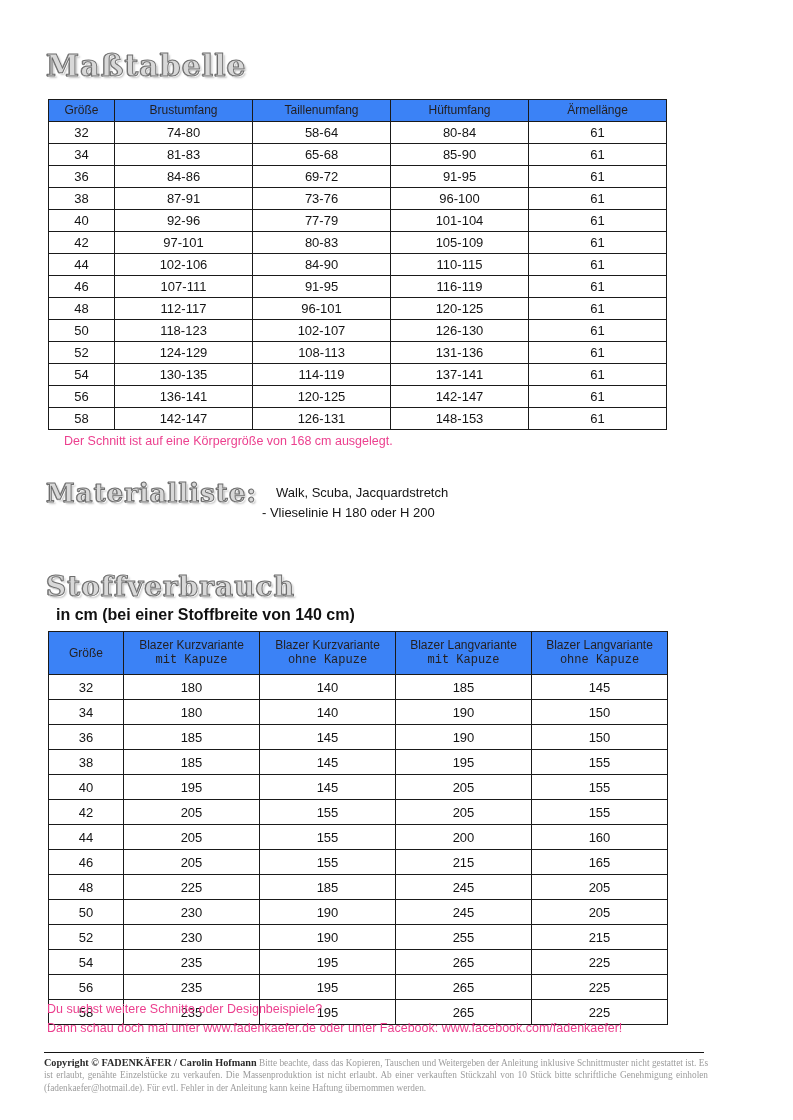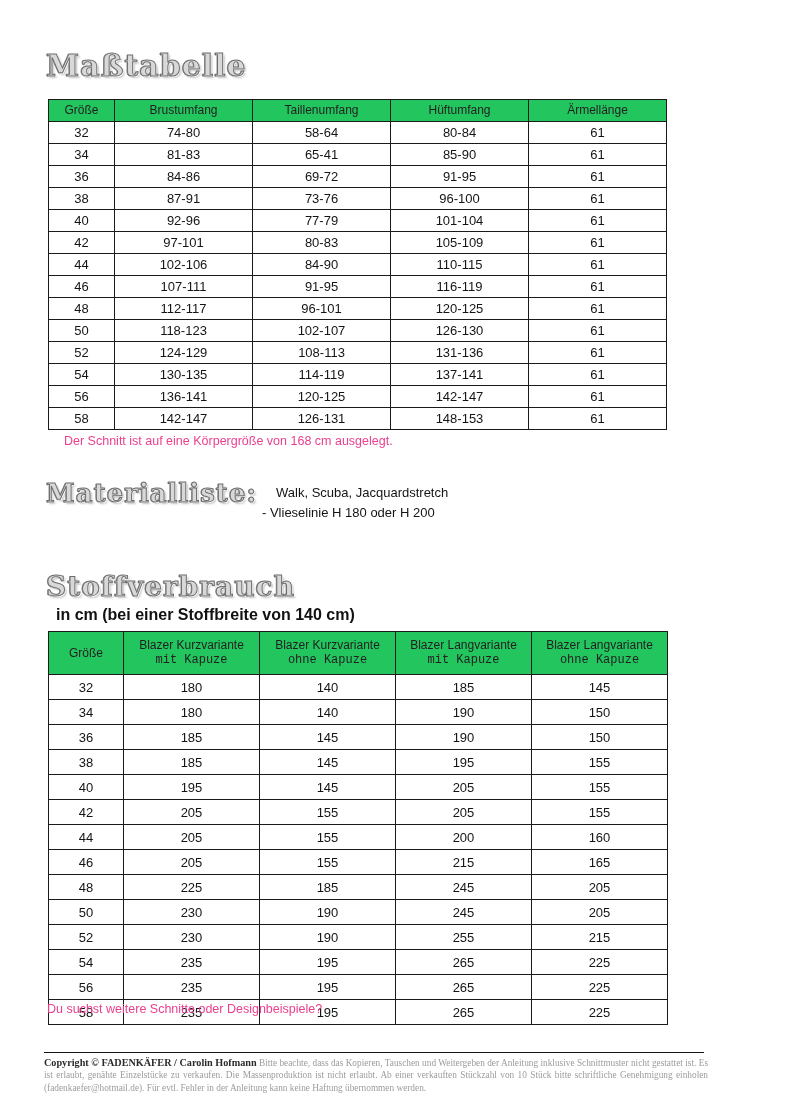--- a/index.html
+++ b/index.html
@@ -66,21 +66,21 @@
     table-layout: fixed;
     font-size: 12px;
   }
   table.grid th, table.grid td {
     border: 1px solid #1a1a1a;
     text-align: center;
     vertical-align: middle;
     padding: 0;
   }
   table.grid th {
-    background: #22c55e;
+    background: #3b82f6;
     color: #231f20;
     font-weight: normal;
     font-size: 12px;
     line-height: 15px;
     padding: 3px 0;
   }
   table.grid td {
     height: 21px;
     font-size: 13px;
     color: #141414;
@@ -199,21 +199,21 @@
         <tr>
           <td>32</td>
           <td>74-80</td>
           <td>58-64</td>
           <td>80-84</td>
           <td>61</td>
         </tr>
         <tr>
           <td>34</td>
           <td>81-83</td>
-          <td>65-41</td>
+          <td>65-68</td>
           <td>85-90</td>
           <td>61</td>
         </tr>
         <tr>
           <td>36</td>
           <td>84-86</td>
           <td>69-72</td>
           <td>91-95</td>
           <td>61</td>
         </tr>
@@ -438,20 +438,21 @@
           <td>235</td>
           <td>195</td>
           <td>265</td>
           <td>225</td>
         </tr>
       </tbody>
   </table>
 
   <div class="pink-note" id="footer-links">
     <span style="display:block">Du suchst weitere Schnitte oder Designbeispiele?</span>
+    <span style="display:block">Dann schau doch mal unter www.fadenkaefer.de oder unter Facebook: www.facebook.com/fadenkaefer!</span>
   </div>
 
   <div id="footer-rule"></div>
   <div id="copyright-block">
     <span class="cr-strong">Copyright © FADENKÄFER / Carolin Hofmann</span>
     <span class="cr-fine">Bitte beachte, dass das Kopieren, Tauschen und Weitergeben der Anleitung inklusive Schnittmuster nicht gestattet ist. Es ist erlaubt, genähte Einzelstücke zu verkaufen. Die Massenproduktion ist nicht erlaubt. Ab einer verkauften Stückzahl von 10 Stück bitte schriftliche Genehmigung einholen (fadenkaefer@hotmail.de). Für evtl. Fehler in der Anleitung kann keine Haftung übernommen werden.</span>
   </div>
 
 </div>
 

